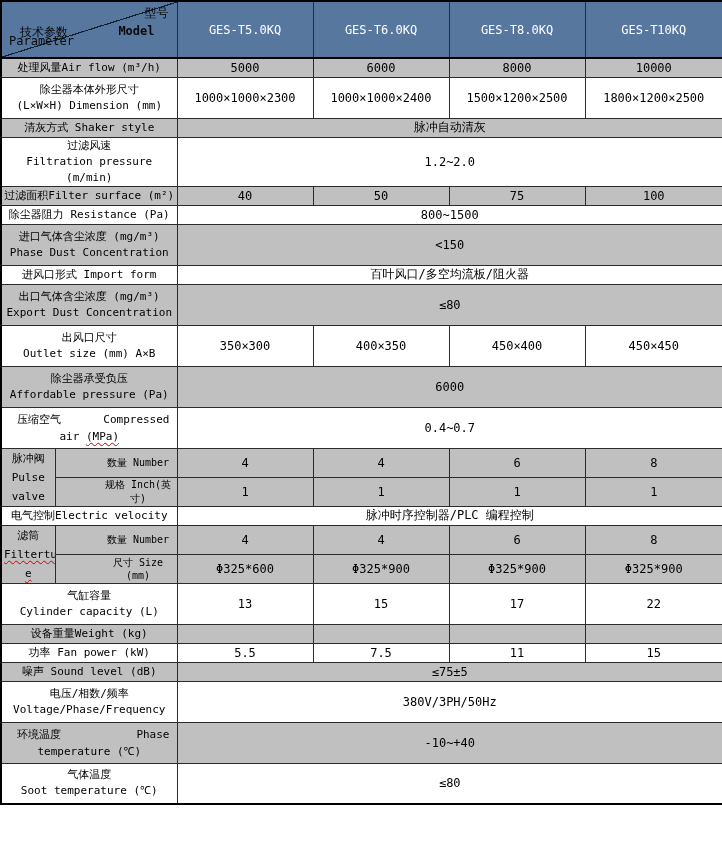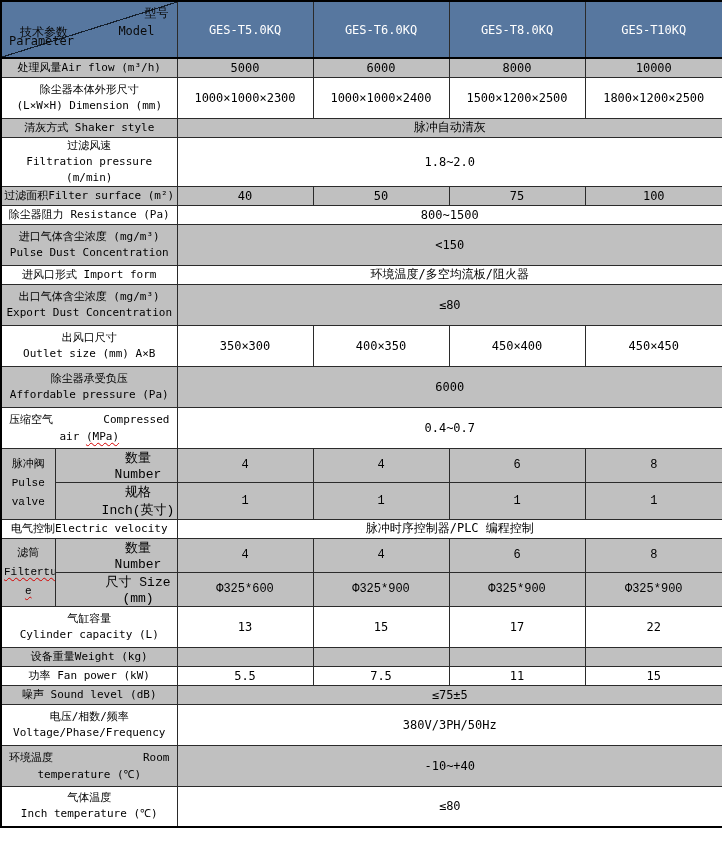--- a/index.html
+++ b/index.html
@@ -35,32 +35,32 @@
   }
   thead th{border-bottom:2px solid #000;}
   .corner{
     position:relative;
     background-color:var(--header-bg);
     background-image:linear-gradient(to bottom right,
       rgba(0,0,0,0) 49.5%, #15202e 49.5%, #15202e 50.6%, rgba(0,0,0,0) 50.6%);
   }
   .corner span{position:absolute;color:#0a0a0a;white-space:nowrap;}
   .c-tr {top:3px;right:8px;}
-  .c-tr2{top:22px;right:22px;}
+  .c-tr2{top:22px;right:22px;font-weight:bold;}
   .c-ml {top:22px;left:18px;}
   .c-bl {bottom:9px;left:7px;}
   tr.h1{height:19px;}
   tr.h2{height:41px;}
-  tr.sub{height:29px;font-family:Liberation Mono, monospace;}
+  tr.sub{height:29px;}
   tr.g td{background:var(--row-gray);}
   tr.w td{background:#fff;}
   td.lab{font-size:11px;}
   td.lab div{line-height:16px;}
-  .jline{display:flex;justify-content:space-between;padding:1px 5px;}
-  td.sublab{font-size:13px;padding-left:46px;}
+  .jline{display:flex;justify-content:space-between;padding:1px 5px;margin-left:8px;}
+  td.sublab{font-size:10px;padding-left:46px;}
   td.group-cell{font-size:11px;}
   td.group-cell div{line-height:19px;}
   .squig{
     text-decoration-line:underline;
     text-decoration-style:wavy;
     text-decoration-color:var(--squiggle);
     text-decoration-thickness:1px;
     text-underline-offset:2px;
     text-decoration-skip-ink:none;
   }
@@ -115,49 +115,49 @@
         <td colspan="2" class="lab">
           <div>清灰方式 Shaker style</div>
         </td>
         <td colspan="4">脉冲自动清灰</td>
       </tr>
       <tr class="h2 w">
         <td colspan="2" class="lab">
           <div>过滤风速</div>
           <div>Filtration pressure (m/min)</div>
         </td>
-        <td colspan="4">1.8~2.0</td>
+        <td colspan="4">1.2~2.0</td>
       </tr>
       <tr class="h1 g">
         <td colspan="2" class="lab">
           <div>过滤面积Filter surface (m²)</div>
         </td>
         <td>40</td>
         <td>50</td>
         <td>75</td>
         <td>100</td>
       </tr>
       <tr class="h1 w">
         <td colspan="2" class="lab">
           <div>除尘器阻力 Resistance (Pa)</div>
         </td>
         <td colspan="4">800~1500</td>
       </tr>
       <tr class="h2 g">
         <td colspan="2" class="lab">
           <div>进口气体含尘浓度 (mg/m³)</div>
-          <div>Pulse Dust Concentration</div>
+          <div>Phase Dust Concentration</div>
         </td>
         <td colspan="4">&lt;150</td>
       </tr>
       <tr class="h1 w">
         <td colspan="2" class="lab">
           <div>进风口形式 Import form</div>
         </td>
-        <td colspan="4">环境温度/多空均流板/阻火器</td>
+        <td colspan="4">百叶风口/多空均流板/阻火器</td>
       </tr>
       <tr class="h2 g">
         <td colspan="2" class="lab">
           <div>出口气体含尘浓度 (mg/m³)</div>
           <div>Export Dust Concentration</div>
         </td>
         <td colspan="4">≤80</td>
       </tr>
       <tr class="h2 w">
         <td colspan="2" class="lab">
@@ -268,27 +268,27 @@
         <td colspan="2" class="lab">
           <div>电压/相数/频率</div>
           <div>Voltage/Phase/Frequency</div>
         </td>
         <td colspan="4">380V/3PH/50Hz</td>
       </tr>
       <tr class="h2 g">
         <td colspan="2" class="lab">
           <div class="jline">
             <span>环境温度</span>
-            <span>Room</span>
+            <span>Phase</span>
           </div>
           <div>temperature (℃)</div>
         </td>
         <td colspan="4">-10~+40</td>
       </tr>
       <tr class="h2 w">
         <td colspan="2" class="lab">
           <div>气体温度</div>
-          <div>Inch temperature (℃)</div>
+          <div>Soot temperature (℃)</div>
         </td>
         <td colspan="4">≤80</td>
       </tr>
     </tbody>
 </table>
 
 </body></html>

